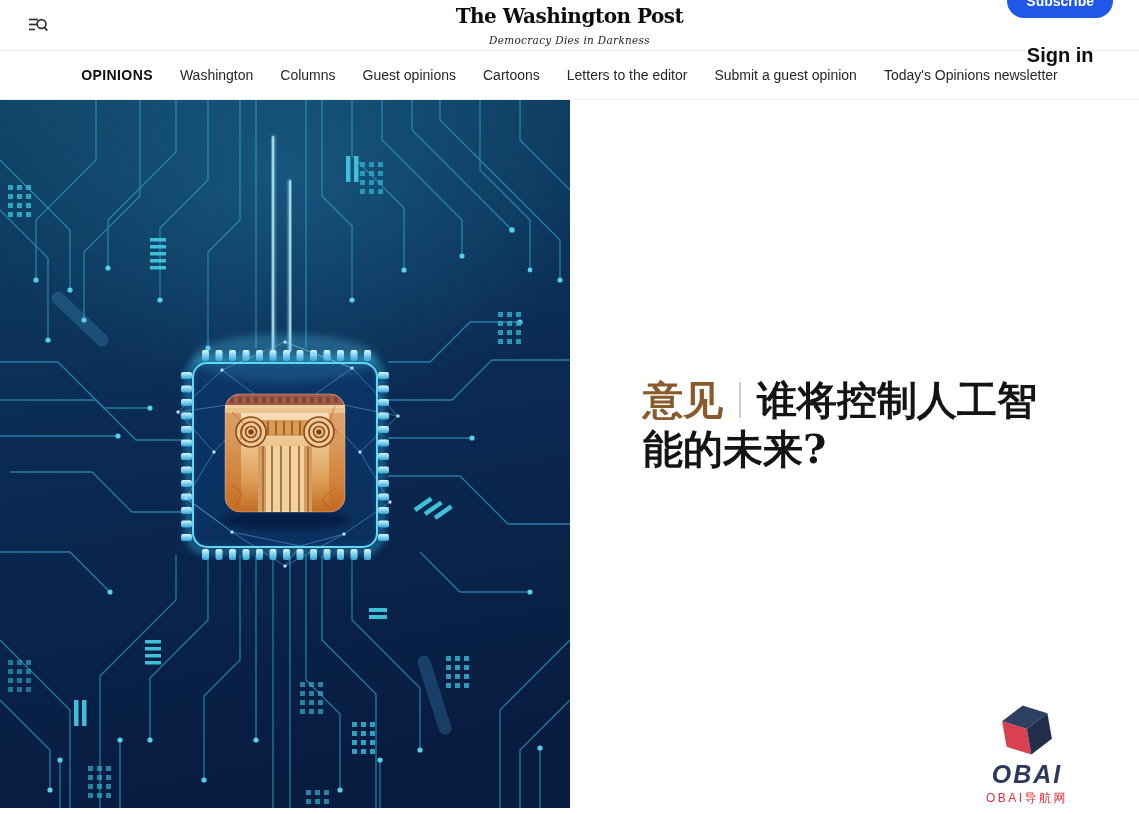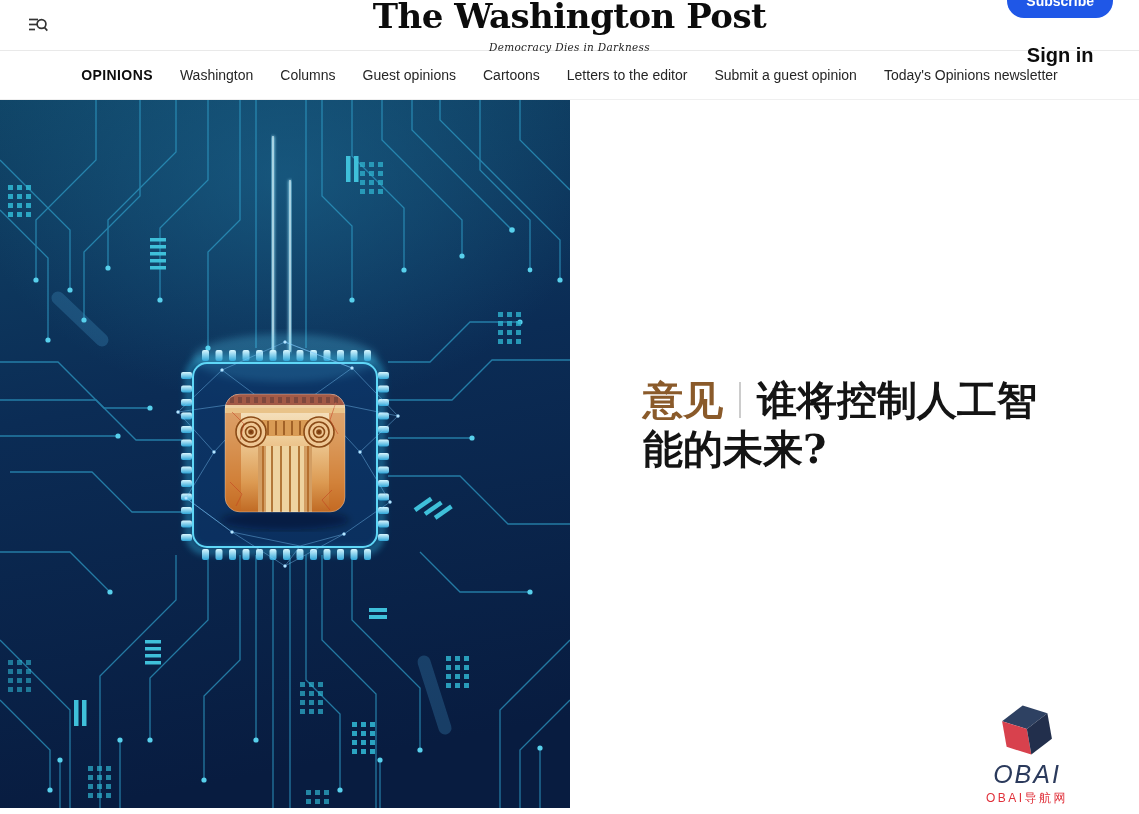--- a/index.html
+++ b/index.html
@@ -23,21 +23,21 @@
   }
   .menu-search { width:26px; height:26px; display:flex; align-items:center; justify-content:center; cursor:pointer; background:none; border:none; }
   .masthead {
     position:absolute; left:0; right:0; top:0; height:51px;
     display:flex; flex-direction:column; align-items:center; justify-content:center;
     pointer-events:none;
   }
   .masthead .wp-title {
     font-family:"DejaVu Serif", serif;
     font-weight:700;
-    font-size:34px;
+    font-size:20px;
     letter-spacing:-0.5px;
     line-height:1;
     color:#0c0c0c;
     pointer-events:auto;
     cursor:pointer;
     text-align:right;
   }
   .masthead .wp-tagline {
     font-family:"DejaVu Serif", serif;
     font-style:italic;
@@ -124,21 +124,21 @@
   .watermark {
     position:absolute;
     right:57px;
     bottom:4px;
     width:110px;
     text-align:center;
     line-height:1;
   }
   .watermark .wm-text {
     font-family:"Liberation Sans", sans-serif;
-    font-weight:400;
+    font-weight:700;
     font-style:italic;
     font-size:25px;
     letter-spacing:2px;
     color:#2b3a5c;
     margin-top:2px;
   }
   .watermark .wm-sub {
     font-size:12px;
     letter-spacing:2.5px;
     color:#e0303a;

